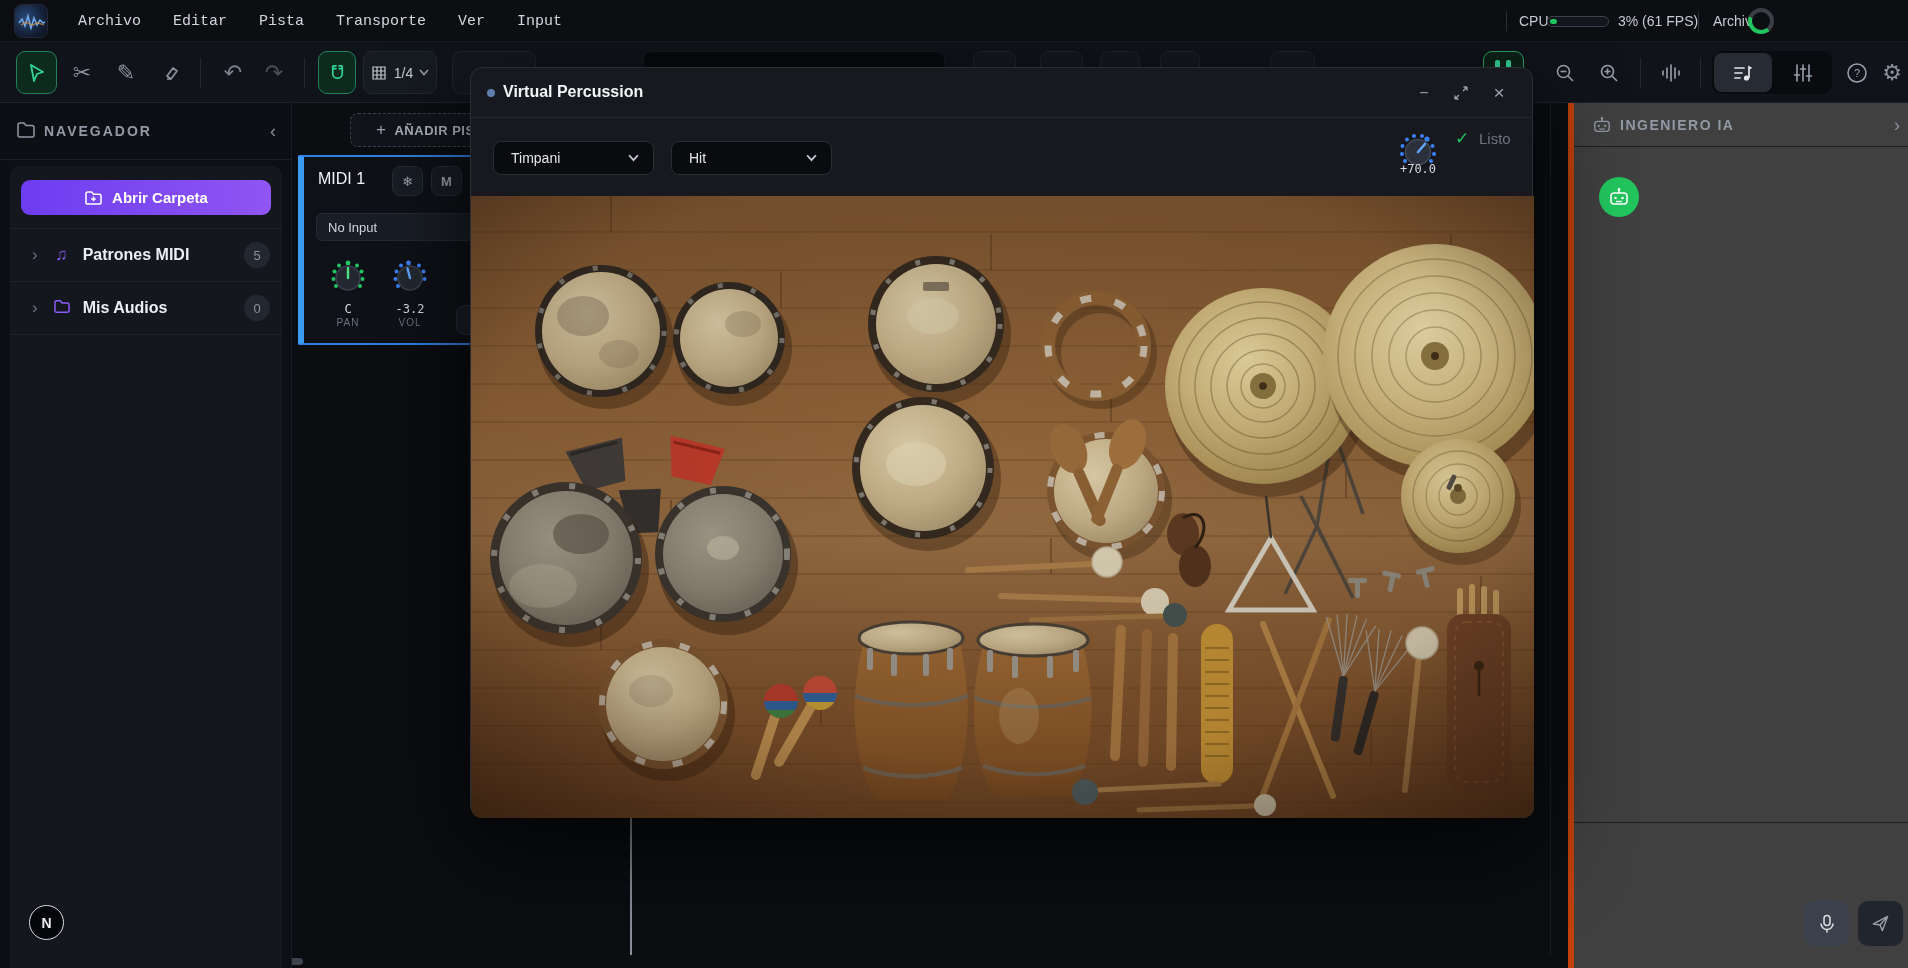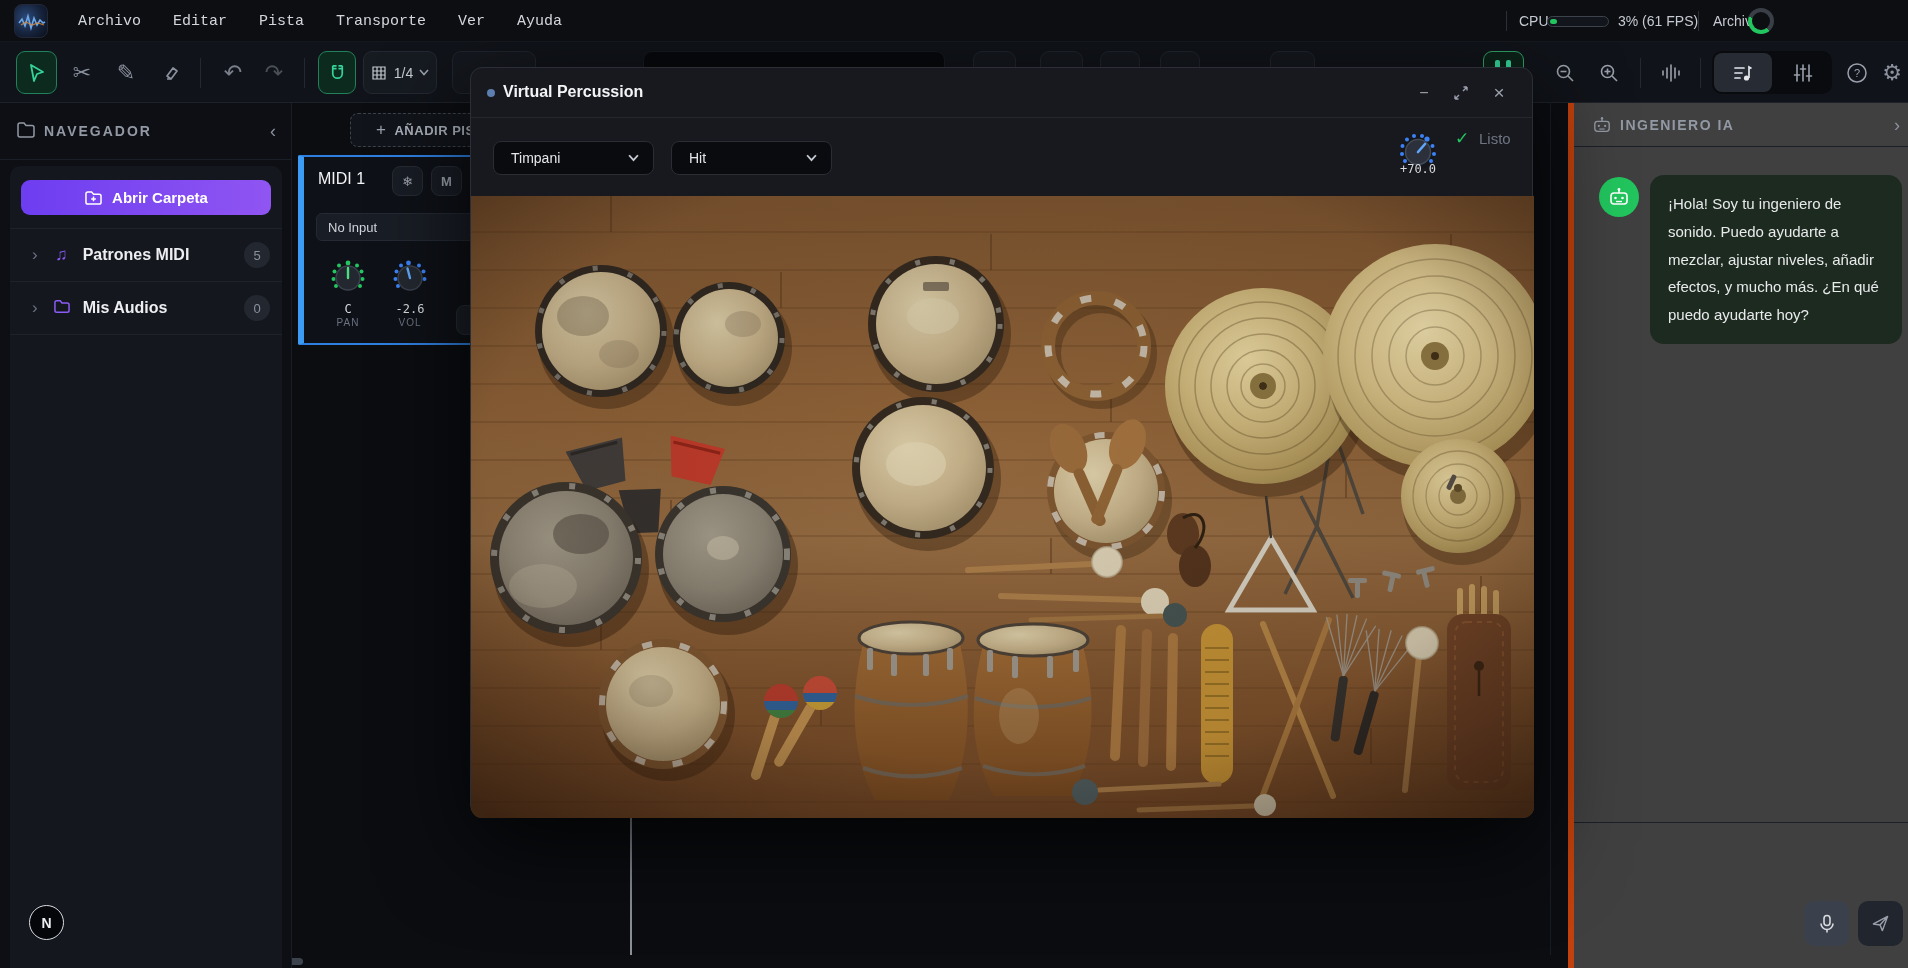--- a/index.html
+++ b/index.html
@@ -128,21 +128,21 @@
         <polyline points="1,10 4,6 7,13 10,3 13,15 16,5 19,12 22,7 25,10 27,9" fill="none" stroke="#6fa8e8" stroke-width="1.6"></polyline>
         <polyline points="3,12 8,9 14,12 20,10 26,12" fill="none" stroke="#d88b3a" stroke-width="1.2" opacity=".8"></polyline>
       </svg>
     </div>
     <div class="abs menu">
       <span class="menu-item">Archivo</span>
       <span class="menu-item">Editar</span>
       <span class="menu-item">Pista</span>
       <span class="menu-item">Transporte</span>
       <span class="menu-item">Ver</span>
-      <span class="menu-item">Ayuda</span>
+      <span class="menu-item">Input</span>
     </div>
     <div class="abs top-divider" style="left:1506px;"></div>
     <span class="abs cpu-label" style="left:1519px;">CPU</span>
     <div class="abs cpu-bar">
         <div class="cpu-fill"></div>
       </div>
     <span class="abs cpu-value">3% (61 FPS)</span>
     <div class="abs top-divider" style="left:1698px;"></div>
     <span class="abs brillo-label" style="left:1713px;">Archivo</span>
     <div class="abs brillo-knob"></div>
@@ -350,21 +350,21 @@
               <circle cx="6.5" cy="14.5" r="2"></circle>
               <circle cx="11" cy="8.5" r="2"></circle>
             <circle cx="18.5" cy="6" r="2.4"></circle>
               <circle cx="29" cy="8.5" r="2"></circle>
               <circle cx="33.5" cy="14.5" r="2"></circle>
               <circle cx="34.5" cy="22" r="2"></circle>
           </g>
           <circle cx="20" cy="21" r="12" fill="#232830" stroke="#3a414c" stroke-width="1.5"></circle>
           <line x1="20" y1="21" x2="17.5" y2="11.5" stroke="#60a5fa" stroke-width="2.4" stroke-linecap="round"></line>
         </svg>
-        <div class="knob-val">-2.6</div>
+        <div class="knob-val">-3.2</div>
         <div class="knob-sub">VOL</div>
       </div>
       <div class="corner-btn"></div>
     </div>
     <div class="playhead"></div>
     <div class="hscroll-thumb"></div>
   </div>
 
   <div class="abs ai-panel">
     <div class="ai-head">
@@ -381,23 +381,20 @@
     </div>
     <div class="ai-avatar">
       <svg width="22" height="20" viewBox="0 0 22 20">
         <rect x="3" y="6" width="16" height="11" rx="3" fill="none" stroke="#ffffff" stroke-width="1.6"></rect>
         <line x1="11" y1="3" x2="11" y2="6" stroke="#ffffff" stroke-width="1.6"></line>
           <circle cx="11" cy="2.5" r="1.4" fill="#ffffff"></circle>
         <circle cx="7.5" cy="11" r="1.3" fill="#ffffff"></circle>
           <circle cx="14.5" cy="11" r="1.3" fill="#ffffff"></circle>
         <line x1="8" y1="14.5" x2="14" y2="14.5" stroke="#ffffff" stroke-width="1.4"></line>
       </svg>
-    </div>
-    <div class="ai-bubble">
-      <span>¡Hola! Soy tu ingeniero de sonido. Puedo ayudarte a mezclar, ajustar niveles, añadir efectos, y mucho más. ¿En qué puedo ayudarte hoy?</span>
     </div>
     <div class="ai-inputzone">
       <div class="round-btn mic-btn">
         <svg width="18" height="20" viewBox="0 0 18 20">
           <rect x="6" y="1.5" width="6" height="10" rx="3" fill="none" stroke="#d7dade" stroke-width="1.6"></rect>
           <path d="M3 9.5 a6 6 0 0 0 12 0" fill="none" stroke="#d7dade" stroke-width="1.6"></path>
           <line x1="9" y1="15.5" x2="9" y2="18.5" stroke="#d7dade" stroke-width="1.6"></line>
         </svg>
       </div>
       <div class="round-btn send-btn">

